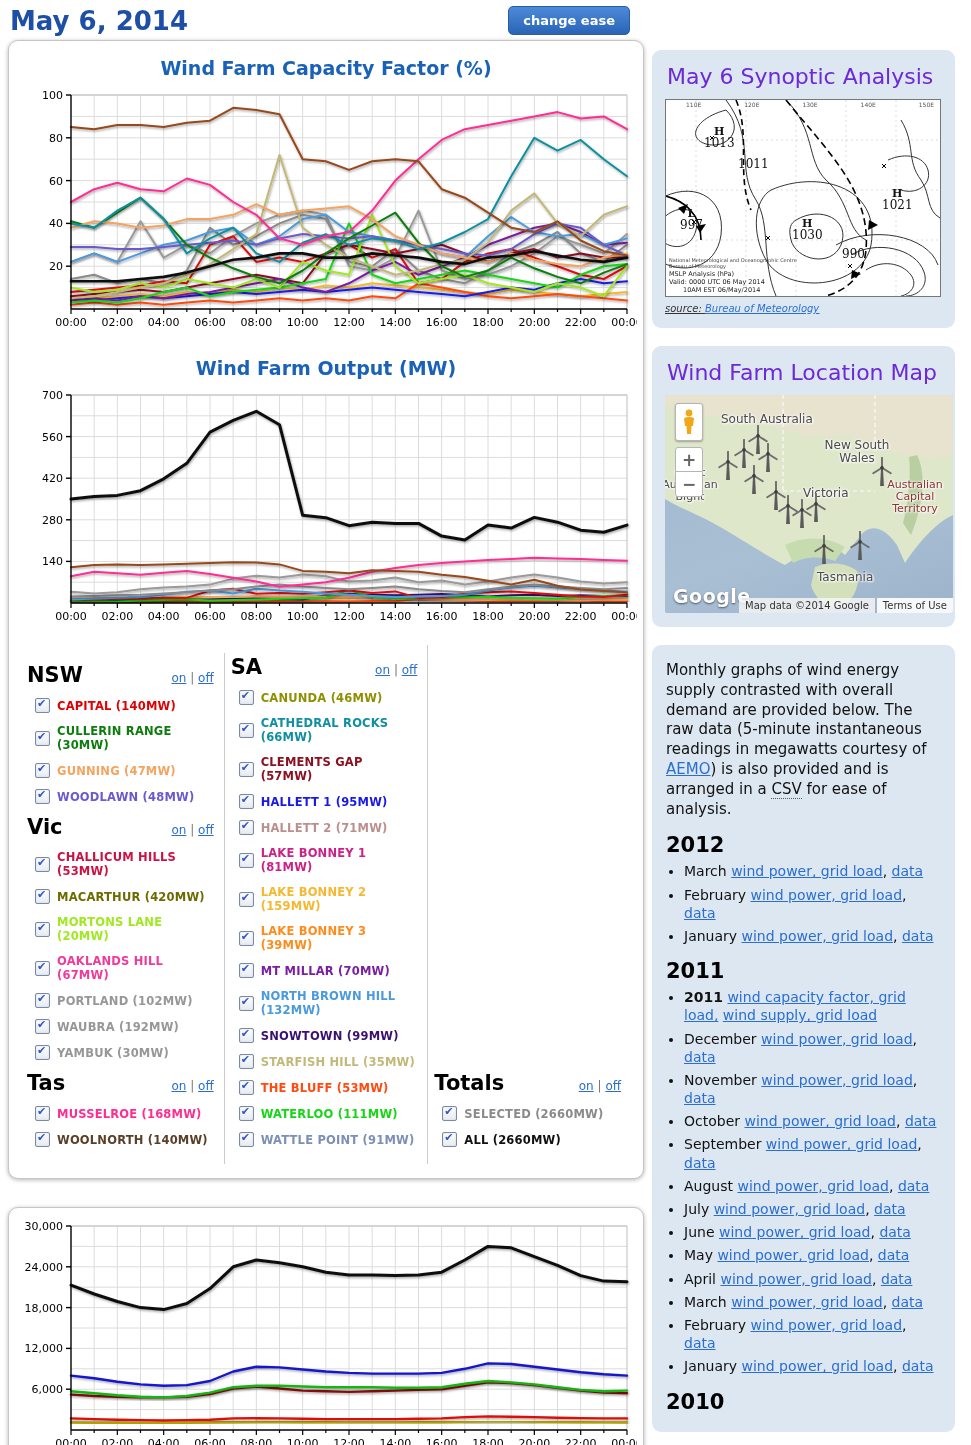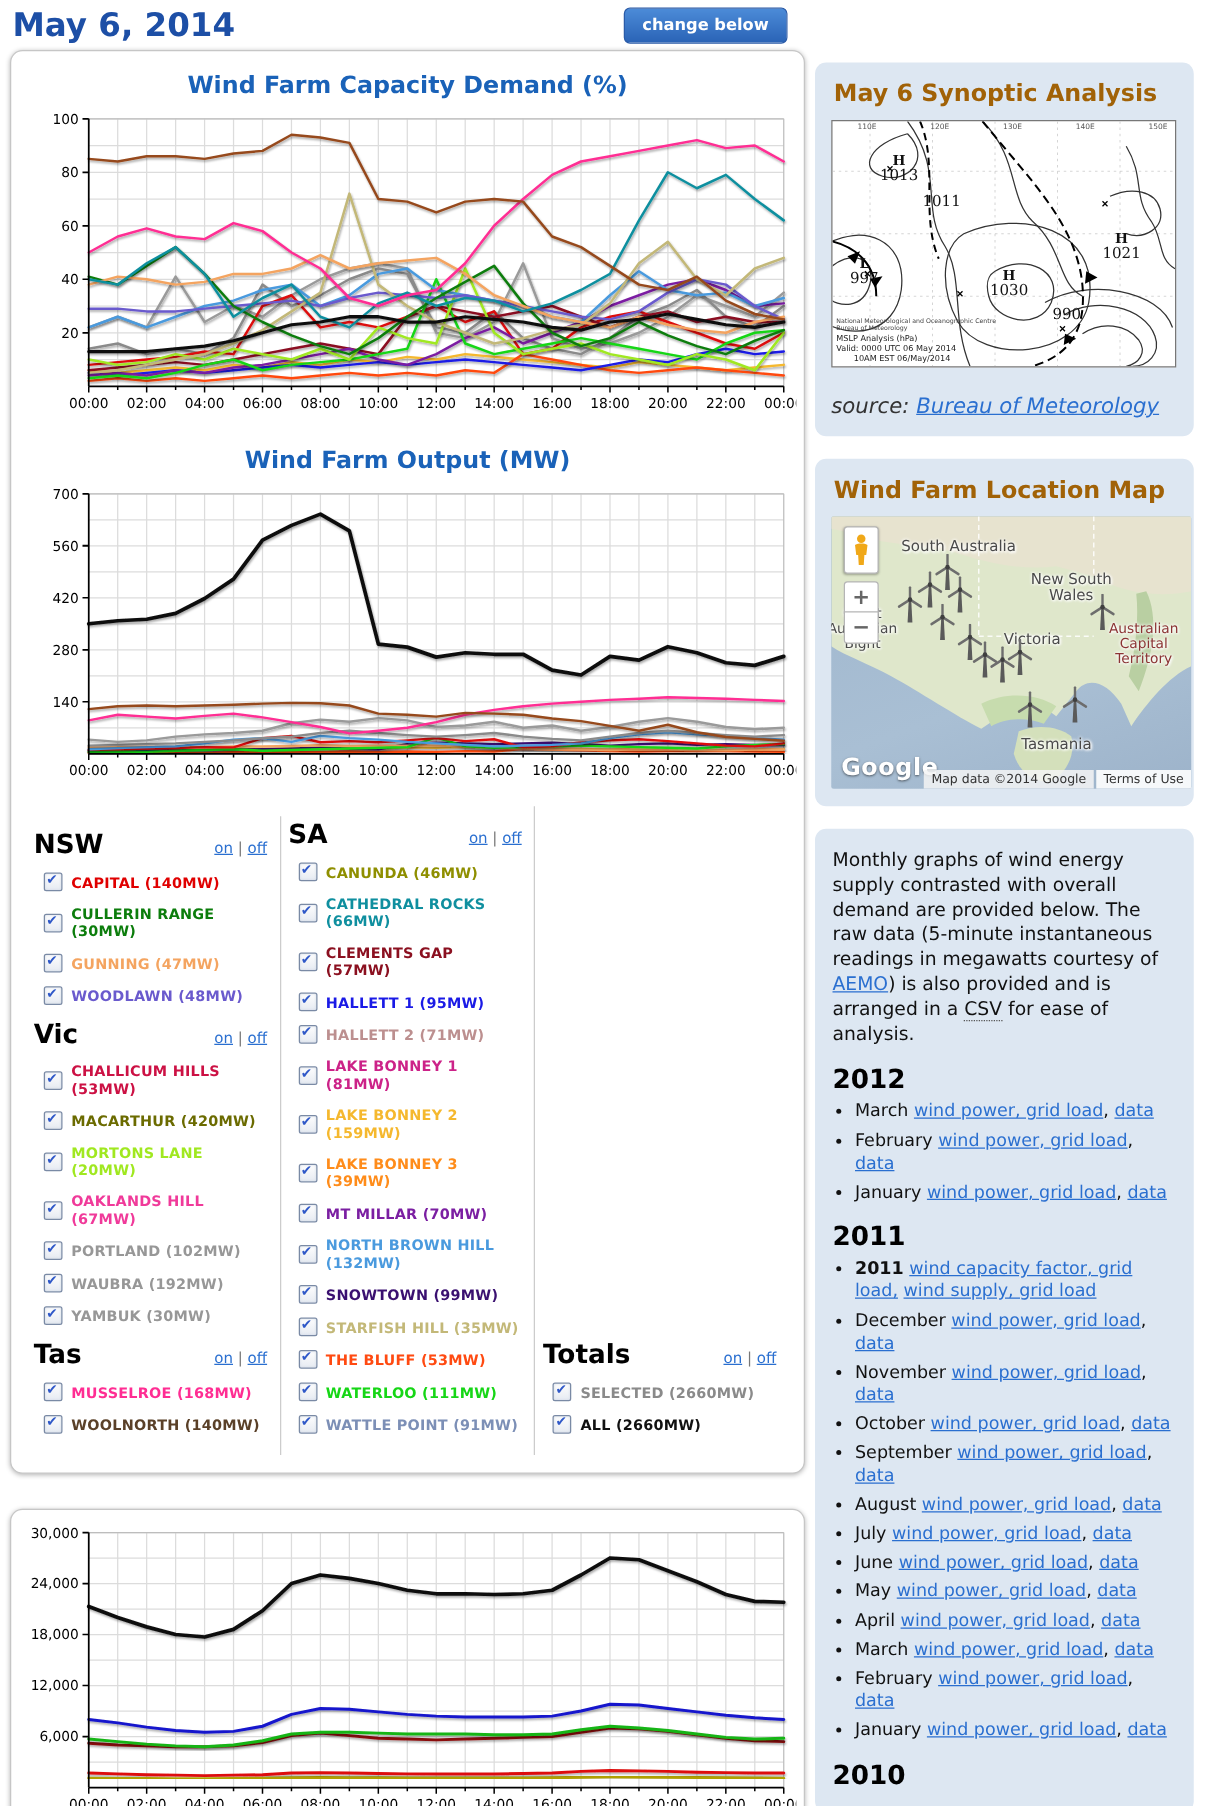--- a/index.html
+++ b/index.html
@@ -22,31 +22,31 @@
   .onoff{font-size:12px;}
   .onoff .sep{color:#777;}
   a.link{color:#2a6fd0;text-decoration:underline;cursor:pointer;}
   .fitem{display:flex;align-items:center;gap:7px;margin:11px 0 11px 8px;}
   .flabel{font-size:11.5px;font-weight:bold;letter-spacing:.2px;}
   .cb{display:inline-block;width:13px;height:13px;border:1px solid #7a8aa5;border-radius:2px;background:linear-gradient(#fdfdfd,#e7ebf2);box-shadow:inset 0 0 2px #cdd6e4;position:relative;flex:0 0 13px;cursor:pointer;}
   .cb.checked::after{content:"\2714";position:absolute;left:1px;top:-2px;font-size:11px;font-weight:bold;color:#2f58c8;}
   
   .sidecol{width:303px;margin-left:8px;}
   .spanel{background:#dde7f2;border-radius:9px;padding:12px 13px 14px 13px;margin:10px 0 18px 0;}
-  .spanel h2{font-size:19px;font-weight:bold;color:#a16207;margin:2px 0 10px 2px;}
+  .spanel h2{font-size:22px;font-weight:normal;color:#6d28d9;margin:2px 0 10px 2px;}
   
   .synmap{position:relative;width:274px;height:196px;background:#fff;border:1px solid #777;overflow:hidden;}
   .synmap svg{position:absolute;left:0;top:0;}
   .plabel{position:absolute;color:#111;text-align:center;line-height:1;font-family:"DejaVu Serif","Liberation Serif",serif;}
   .plabel .sym{display:block;font-size:11px;font-weight:bold;}
   .plabel .val{display:block;font-size:12px;}
   .lonrow{position:absolute;top:1px;left:20px;right:6px;display:flex;justify-content:space-between;font-size:6px;color:#555;}
   .fineprint{position:absolute;left:3px;bottom:2px;font-size:6.5px;color:#222;line-height:1.25;}
   .fineprint .tiny{font-size:5px;color:#444;}
-  .source-line{margin-top:21px;font-size:17px;font-style:italic;color:#333;}
+  .source-line{margin-top:6px;font-size:10px;font-style:italic;color:#333;text-decoration:underline;}
   .source-line a{color:#2a6fd0;}
   
   .gmap{position:relative;width:288px;height:218px;background:linear-gradient(160deg,#9fb6cd 0%,#a9bfd4 60%,#9db3ca 100%);overflow:hidden;border-radius:2px;}
   .gmap svg.land{position:absolute;left:0;top:0;}
   .maplabel{position:absolute;font-size:12px;color:#4a4a4a;text-align:center;line-height:1.1;text-shadow:0 0 3px #fff,0 0 3px #fff,1px 1px 2px #fff;}
   .maplabel.small{font-size:11px;}
   .maplabel.act{color:#8b3333;}
   .turb{position:absolute;width:22px;height:30px;}
   .gctl{position:absolute;left:10px;top:8px;width:26px;height:36px;background:#fff;border:1px solid #b5b5b5;border-radius:3px;box-shadow:0 1px 2px rgba(0,0,0,.3);display:flex;align-items:center;justify-content:center;cursor:pointer;}
   .zbtn{position:absolute;left:10px;width:26px;height:24px;background:#fff;border:1px solid #b5b5b5;display:flex;align-items:center;justify-content:center;font-size:17px;font-weight:bold;color:#666;cursor:pointer;}
@@ -63,27 +63,27 @@
   ul.months{margin:2px 0 6px 0;padding-left:19px;}
   ul.months li{font-size:14px;color:#111;margin:5px 0;line-height:1.3;}
   ul.months a{color:#2a6fd0;}
 </style>
 </head>
 <body>
 
 <div class="page">
   <div class="topbar">
     <h1 class="date-title">May 6, 2014</h1>
-    <button class="btn-change">change below</button>
+    <button class="btn-change">change ease</button>
   </div>
 
   <div class="cols">
     <div class="leftcol">
       <div class="panel">
-        <h2 class="chart-title">Wind Farm Capacity Demand (%)</h2>
+        <h2 class="chart-title">Wind Farm Capacity Factor (%)</h2>
         <div class="chart"><svg width="616" height="246">
               <defs>
                 <filter id="ds0" x="-20%" y="-20%" width="140%" height="140%">
                   <feDropShadow dx="0.8" dy="1.4" stdDeviation="0.8" flood-opacity="0.35"></feDropShadow>
                 </filter>
               </defs>
               <line x1="50" y1="200.6" x2="606" y2="200.6" stroke="#dcdcdc" stroke-width="1"></line>
               <line x1="50" y1="179.20000000000002" x2="606" y2="179.20000000000002" stroke="#dcdcdc" stroke-width="1"></line>
               <line x1="50" y1="157.79999999999998" x2="606" y2="157.79999999999998" stroke="#dcdcdc" stroke-width="1"></line>
               <line x1="50" y1="136.4" x2="606" y2="136.4" stroke="#dcdcdc" stroke-width="1"></line>

